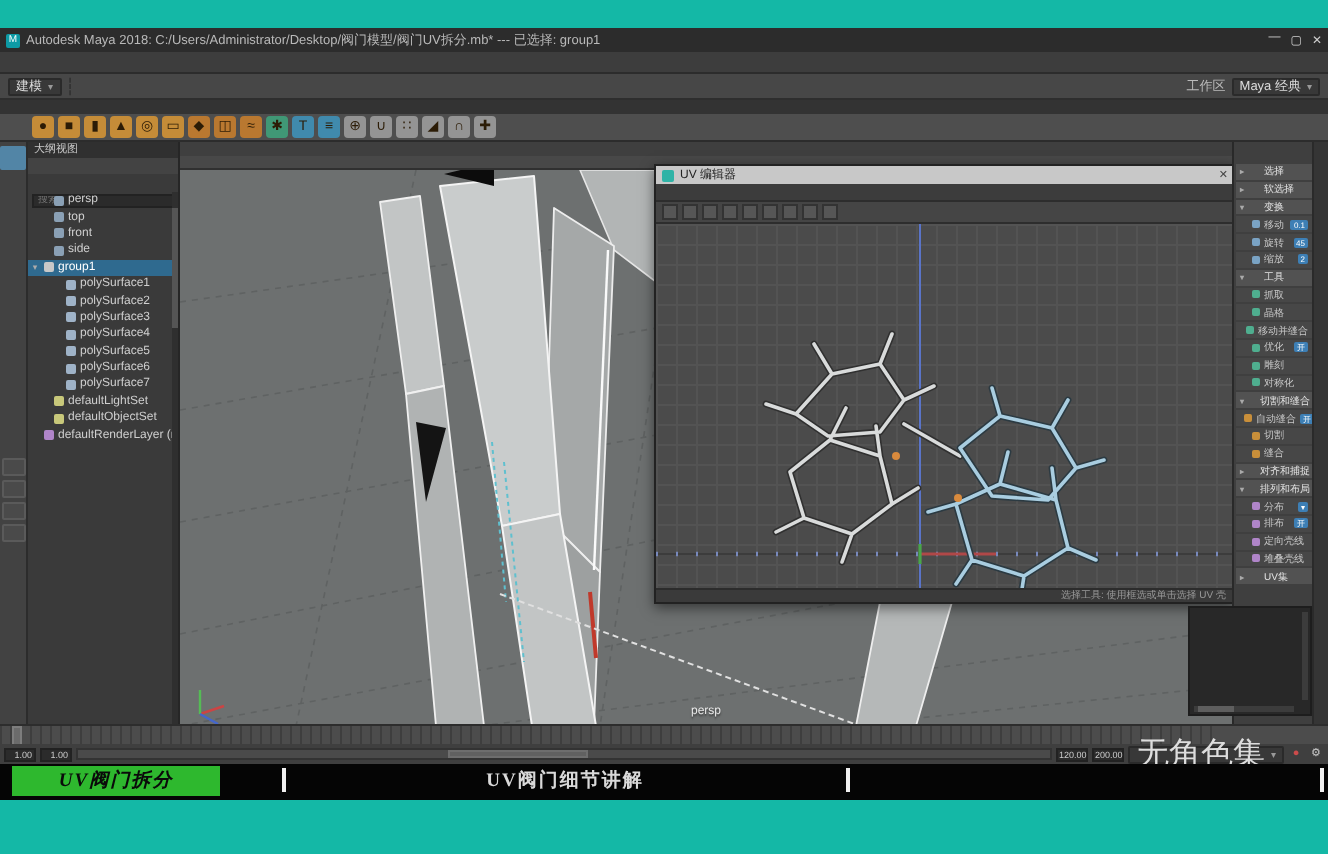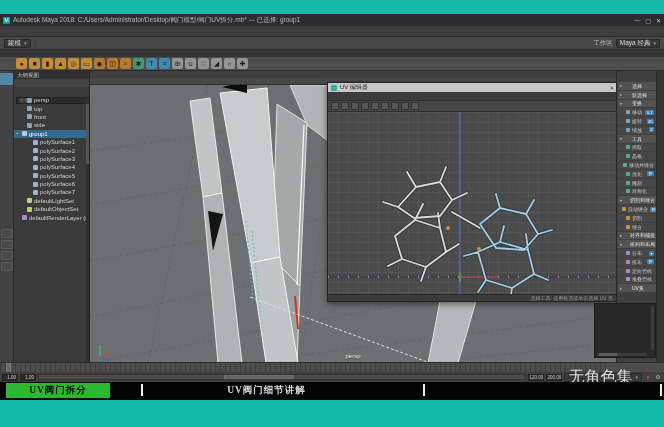--- a/index.html
+++ b/index.html
@@ -746,23 +746,23 @@
       <span class="dd">
         <span>无角色集</span>
         <span class="car">▾</span>
       </span>
       <span class="rbicon red">●</span>
       <span class="rbicon">⚙</span>
     </div>
   </div>
 
   <div class="chapters">
-    <div class="chseg active" style="left:6px;width:104px;">
+    <div class="chseg active" style="left:6px;width:104px;font-style:italic;">
       <span>UV阀门拆分</span>
     </div>
     <div class="chsep" style="left:141px;"></div>
-    <div class="chseg" style="left:126px;width:281px;">
+    <div class="chseg" style="left:142px;width:281px;">
       <span>UV阀门细节讲解</span>
     </div>
     <div class="chsep" style="left:423px;"></div>
     <div class="chsep" style="left:660px;"></div>
   </div>
 </div>
 
 </body></html>

